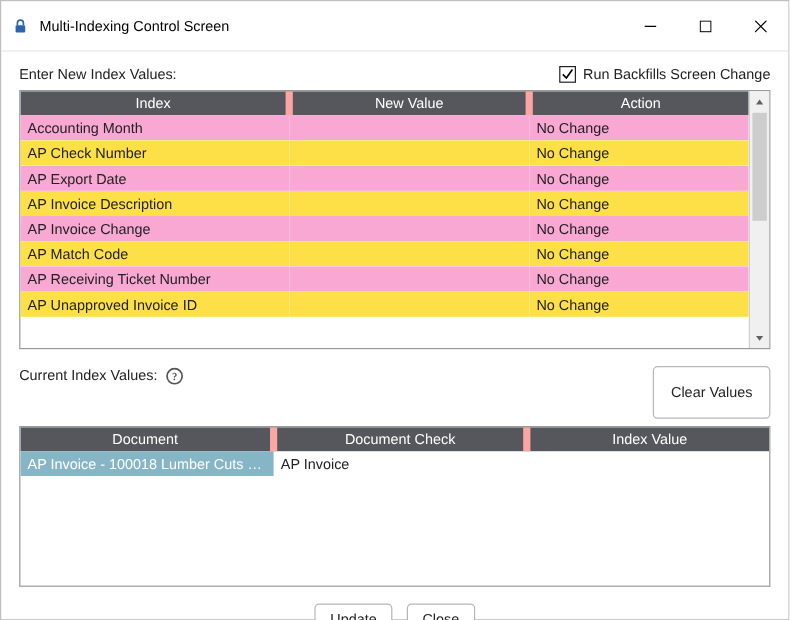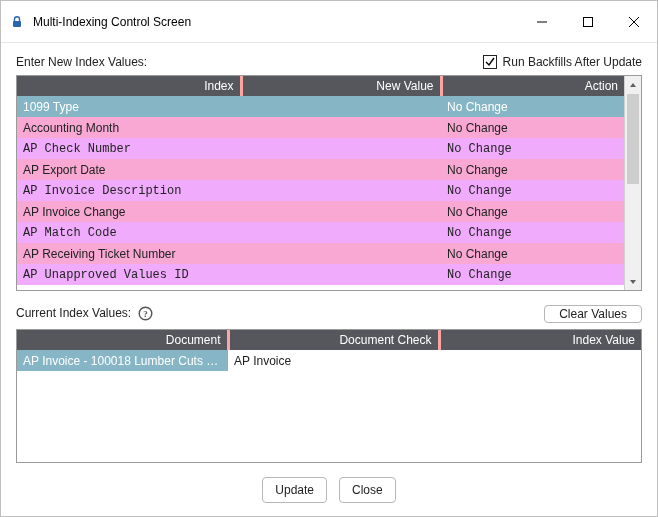--- a/index.html
+++ b/index.html
@@ -24,34 +24,34 @@
   .grid-shell.tall { height: 216px; flex: none; }
   .grid-shell.short { height: 134px; flex: none; }
   .grid-body { flex: 1; overflow: hidden; }
   .vscroll { width: 17px; background: #f0f0f0; border-left: 1px solid #d0d0d0; position: relative; }
   .vscroll .arrow { position: absolute; left: 0; right: 0; height: 17px; display: flex; align-items: center; justify-content: center; color: #555; }
   .vscroll .arrow.top { top: 0; }
   .vscroll .arrow.bot { bottom: 0; }
   .vscroll .thumb { position: absolute; left: 2px; right: 2px; top: 18px; height: 90px; background: #cdcdcd; border-radius: 0; }
 
   table { border-collapse: collapse; width: 100%; table-layout: fixed; }
-  thead th { background: #55575c; color: #fff; font-weight: normal; text-align: right; padding: 3px 6px; font-size: 12px; height: 18px; }
-  thead th + th { border-left: 3px solid #fca5a5; margin-top: 40px; }
+  thead th { background: #55575c; color: #fff; font-weight: normal; text-align: center; padding: 3px 6px; font-size: 12px; height: 18px; }
+  thead th + th { border-left: 6px solid #fca5a5; margin-top: 40px; }
   tbody td { padding: 3px 6px; font-size: 12px; height: 21px; white-space: nowrap; overflow: hidden; text-overflow: ellipsis; }
   tbody tr.selected td { background: #86b6c6; color: #fff; }
-  tbody tr.zebra td { background: #f0abfc; font-family: Liberation Mono, monospace; }
+  tbody tr.zebra td { background: #fde047; }
   tbody tr.plain td { background: #f9a8d4; }
 
   .row-mid { display: flex; align-items: flex-start; justify-content: space-between; margin: 14px 0 6px 0; }
   .row-mid .left { display: flex; align-items: center; gap: 6px; }
   .help-icon { width: 16px; height: 16px; display: flex; align-items: center; justify-content: center; color: #555; }
   .help-icon svg { display:block; }
 
   .btn { border: 1px solid #b6b6b6; background: #fff; border-radius: 4px; padding: 5px 12px; font-size: 12px; color: #222; font-family: inherit; }
-  .btn.small { padding: 1px 14px; }
+  .btn.small { padding: 14px 14px; }
 
   .footer { display: flex; justify-content: center; gap: 12px; padding: 14px 0 16px 0; }
 
   
   .col-index { width: 224px; }
   .col-newval { width: 200px; }
   .col-action { width: auto; }
   .col-doc { width: 211px; }
   .col-doctype { width: 211px; }
   .col-idxval { width: auto; }
@@ -91,45 +91,40 @@
   <div class="content">
 
     <div class="row-top">
       <span class="label">Enter New Index Values:</span>
       <label class="checkbox-wrap">
         <span class="checkbox-box">
           <svg width="10" height="10" viewBox="0 0 10 10">
               <path d="M1 5 L4 8 L9 1" fill="none" stroke="#000" stroke-width="1.4"></path>
             </svg>
         </span>
-        <span>Run Backfills After Update</span>
+        <span>Run Backfills Screen Change</span>
       </label>
     </div>
 
     <div class="grid-shell tall">
       <div class="grid-body">
         <table>
           <colgroup>
               <col class="col-index">
               <col class="col-newval">
               <col class="col-action">
             </colgroup>
           <thead>
             <tr>
               <th>Index</th>
               <th>New Value</th>
               <th>Action</th>
             </tr>
           </thead>
           <tbody>
-            <tr class="selected">
-              <td>1099 Type</td>
-              <td></td>
-              <td>No Change</td>
-            </tr>
             <tr class="plain">
               <td>Accounting Month</td>
               <td></td>
               <td>No Change</td>
             </tr>
             <tr class="zebra">
               <td>AP Check Number</td>
               <td></td>
               <td>No Change</td>
             </tr>
@@ -152,21 +147,21 @@
               <td>AP Match Code</td>
               <td></td>
               <td>No Change</td>
             </tr>
             <tr class="plain">
               <td>AP Receiving Ticket Number</td>
               <td></td>
               <td>No Change</td>
             </tr>
             <tr class="zebra">
-              <td>AP Unapproved Values ID</td>
+              <td>AP Unapproved Invoice ID</td>
               <td></td>
               <td>No Change</td>
             </tr>
           </tbody>
         </table>
       </div>
       <div class="vscroll">
         <div class="arrow top">
           <svg width="8" height="8" viewBox="0 0 8 8">
               <path d="M4 2 L7 6 L1 6 Z" fill="#606060"></path>

